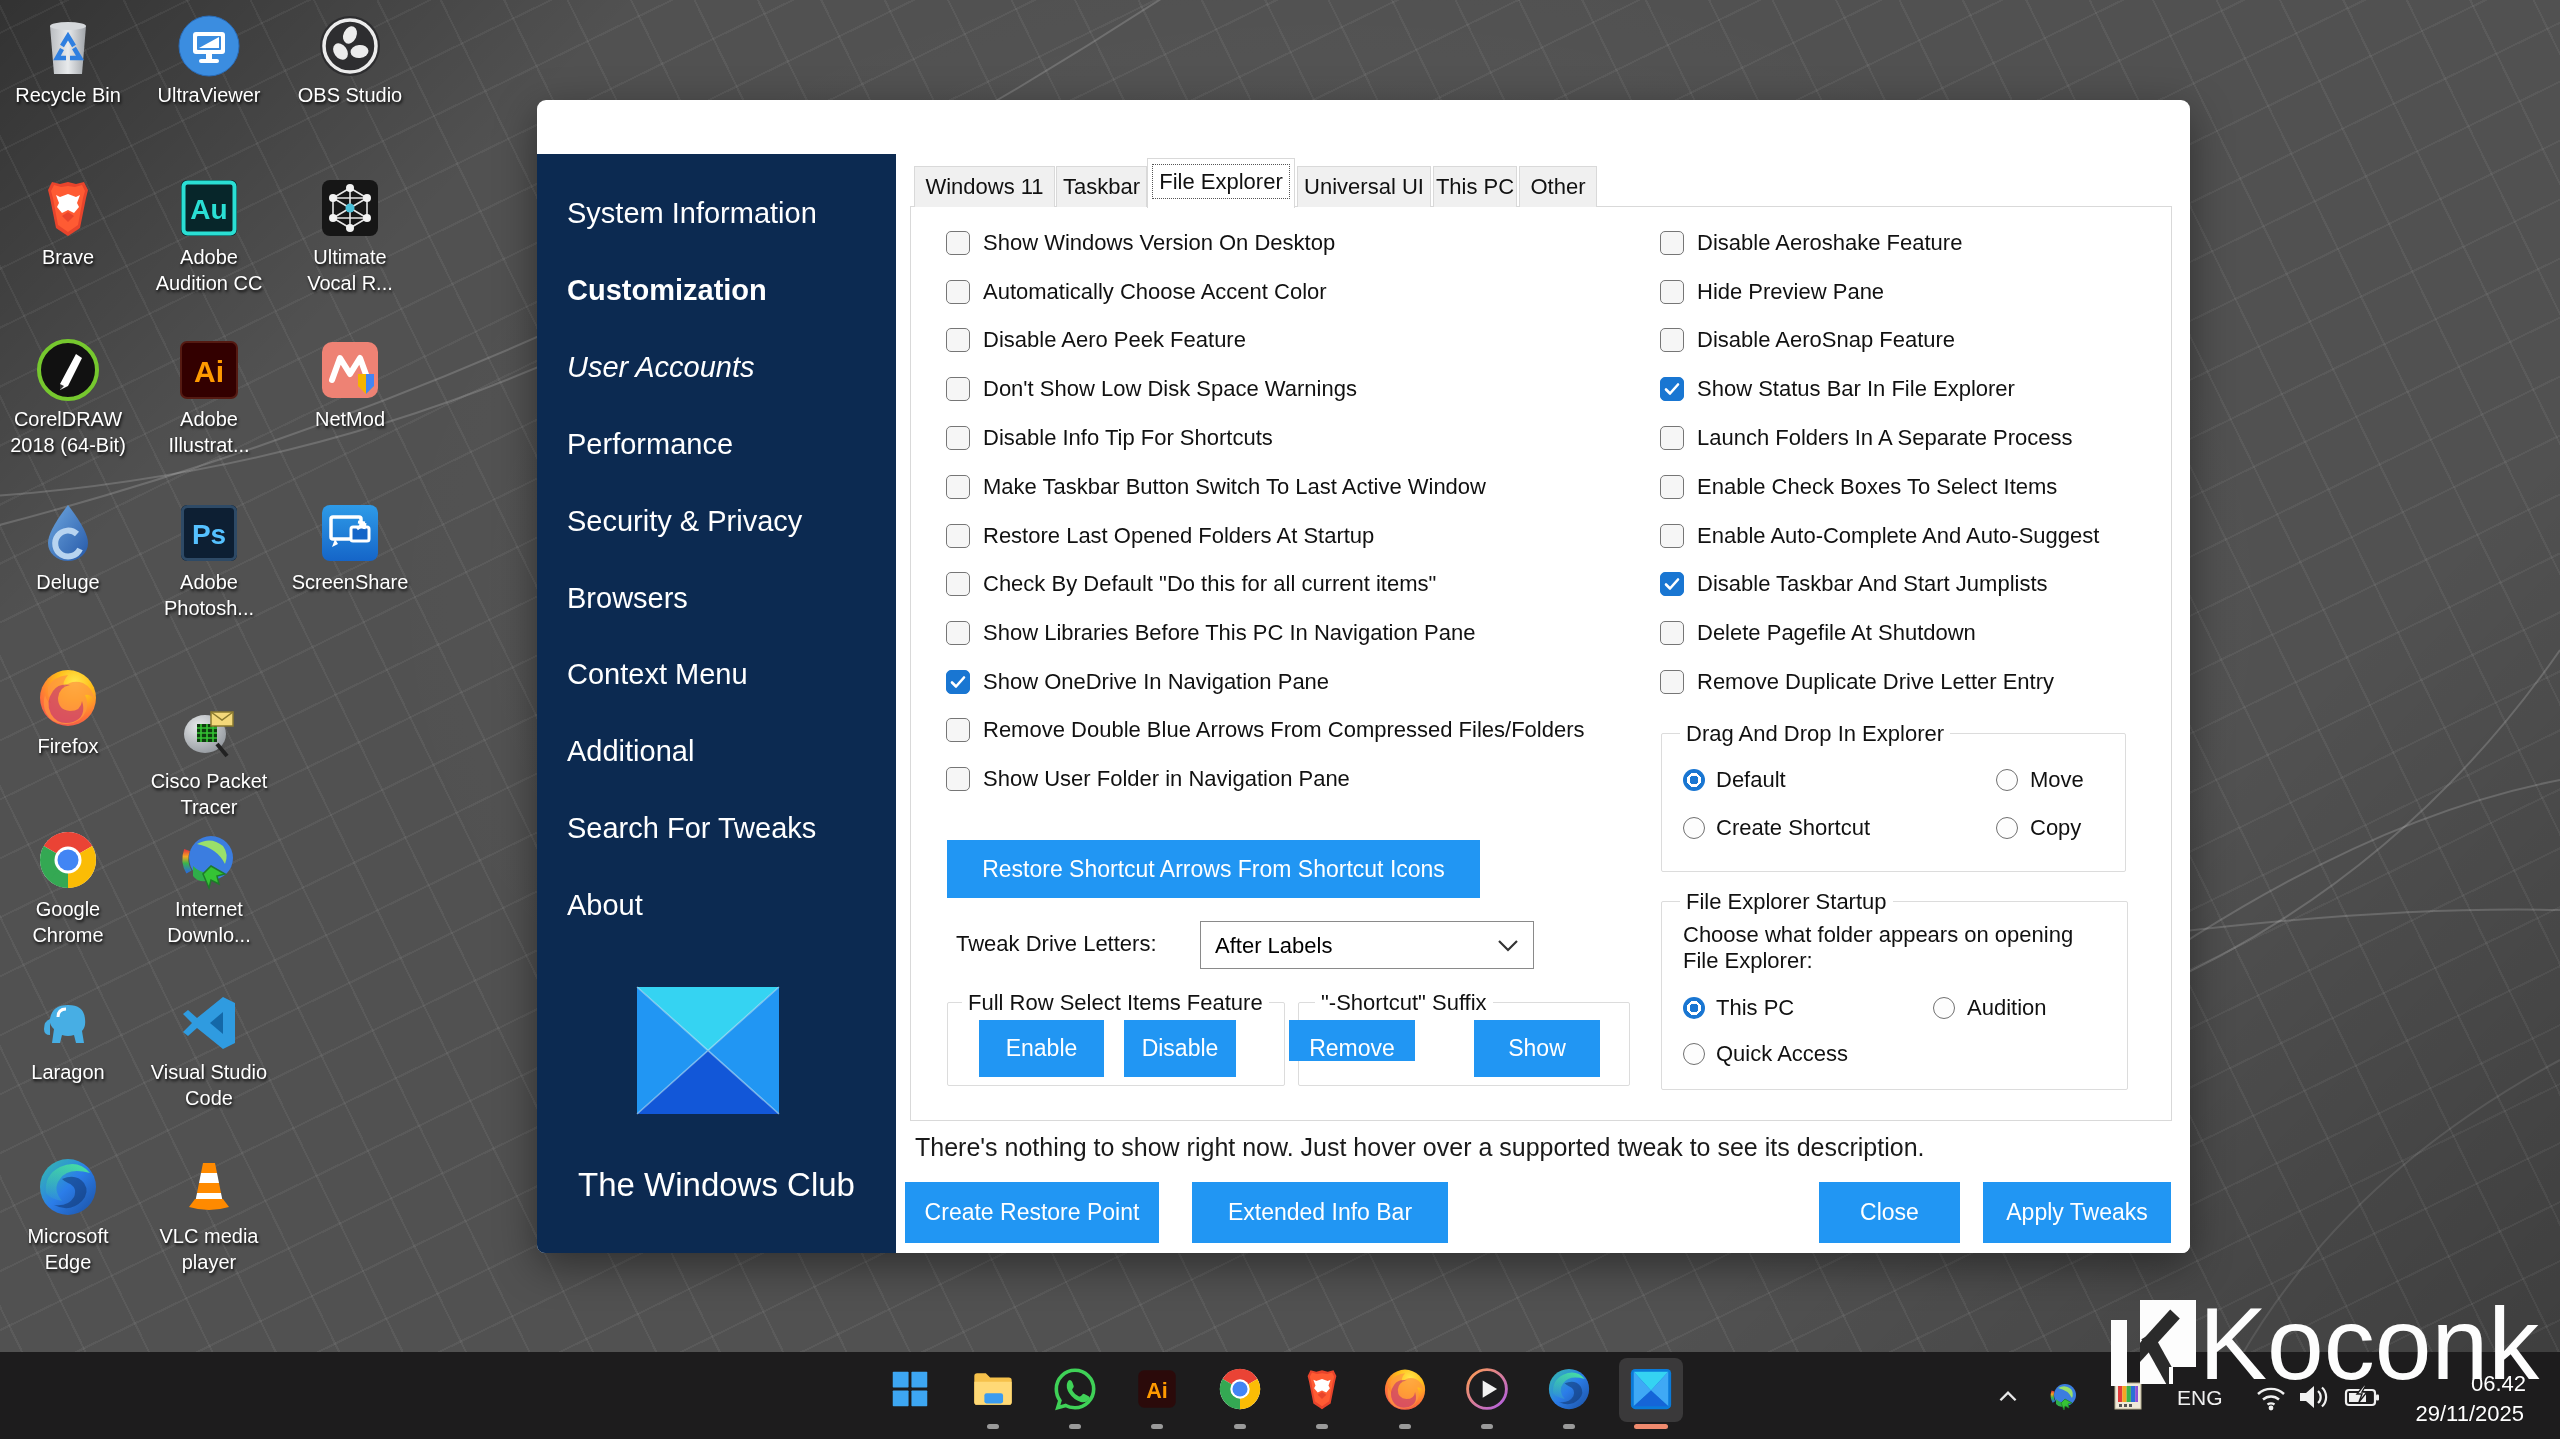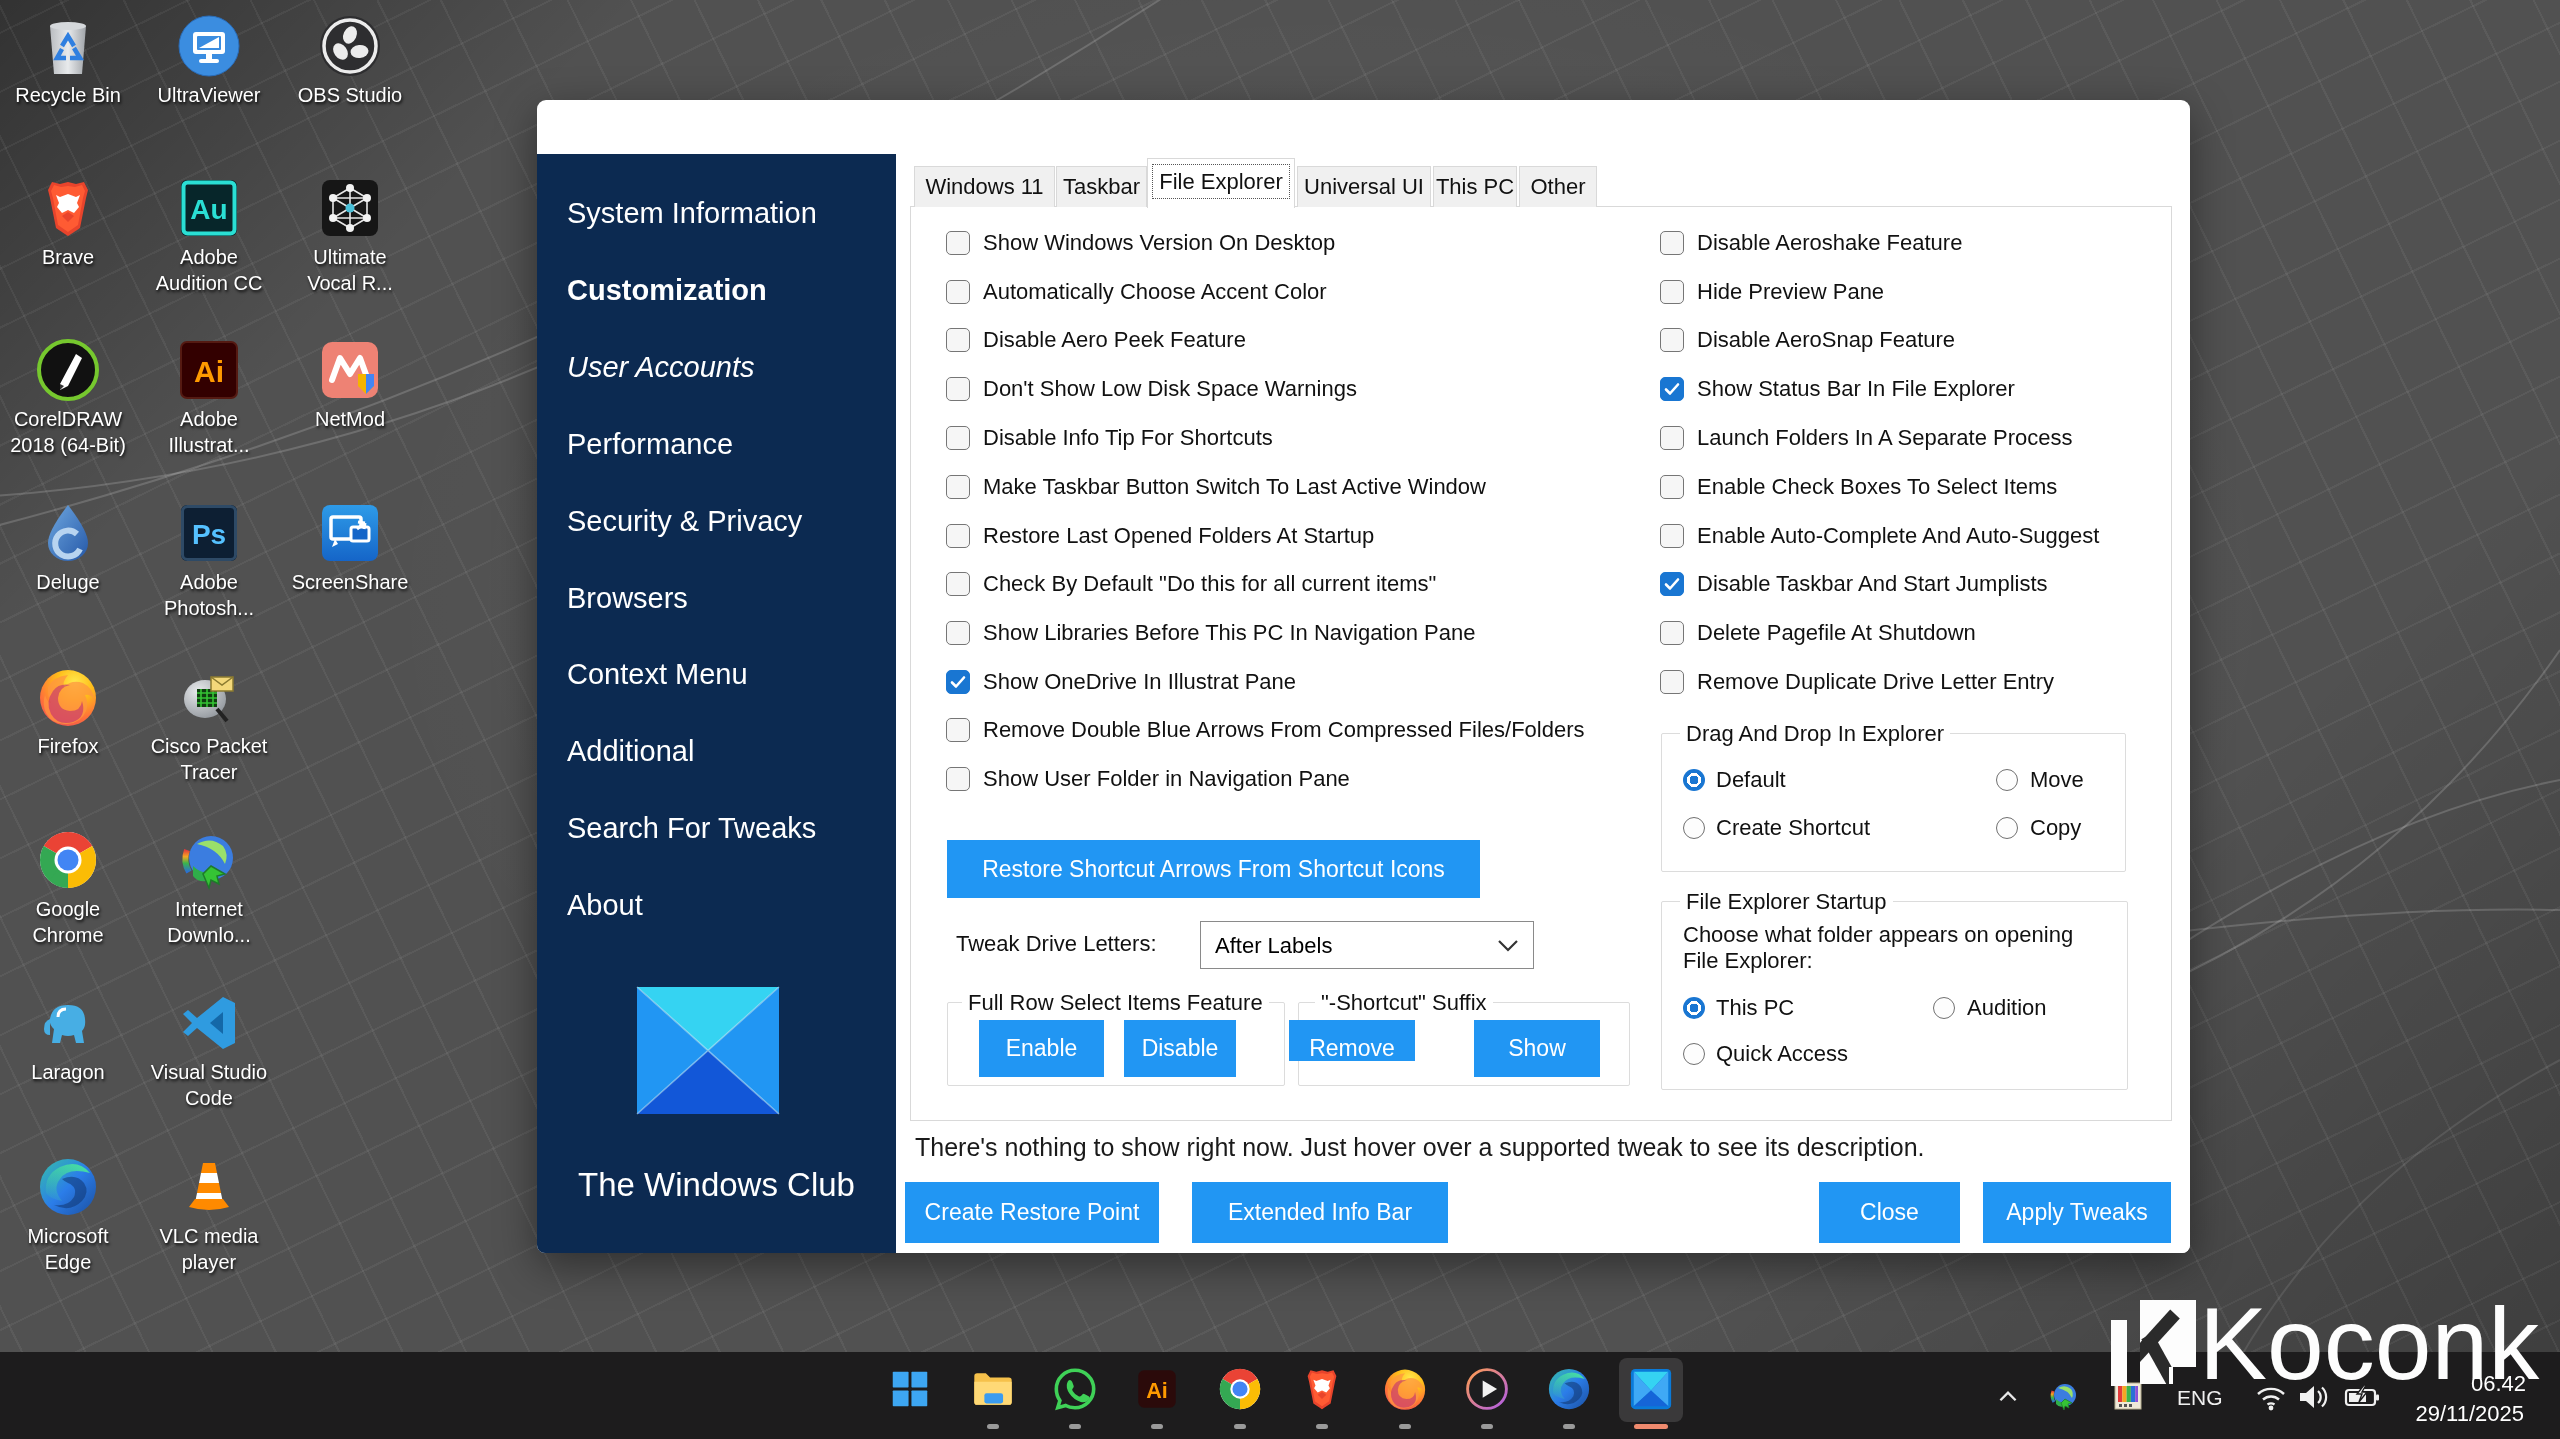--- a/index.html
+++ b/index.html
@@ -216,21 +216,21 @@
             <stop offset=".62" stop-color="#ff7139"></stop>
             <stop offset="1" stop-color="#d6356e"></stop>
           </radialGradient>
         </defs>
 <circle cx="32" cy="33" r="28" fill="url(#ffg)"></circle>
 <path d="M12 22 q6 -11 20 -12 q-6 7 -4 12 q8 -8 19 -4 q10 5 11 16 q-4 -5 -9 -4 q4 8 1 16 q-5 12 -19 13 q-15 1 -21 -11 q-4 -9 -1 -18 q2 7 6 8 q-4 -9 -3 -16z" fill="#ff9640" opacity=".75"></path>
 <path d="M34 20 q-11 2 -12 13 q0 12 12 13 q11 0 12 -10 q5 16 -9 21 q-15 4 -22 -8 q-6 -12 2 -23 q6 -8 17 -6z" fill="#b5177e" opacity=".5"></path>
       </svg></div>
 <div class="dlab" style="top:68px">Firefox</div>
   </div>
-<div class="dic" style="left:139px;top:665px">
+<div class="dic" style="left:139px;top:700px">
 <div class="dsvg"><svg width="64" height="64" viewBox="0 0 64 64">
         <defs>
           <radialGradient id="cpg" cx=".35" cy=".3" r="1">
 <stop offset="0" stop-color="#e8eaec"></stop>
             <stop offset="1" stop-color="#7a8087"></stop>
           </radialGradient>
         </defs>
 <ellipse cx="28" cy="34" rx="21" ry="19" fill="url(#cpg)"></ellipse>
 <rect x="20" y="24" width="20" height="18" fill="#0f3d0f"></rect>
 <g stroke="#35c435" stroke-width="1.6">
@@ -361,21 +361,21 @@
     <div class="lbl" style="left:446px;top:423px">Restore Last Opened Folders At Startup</div>
 <div class="ckb " style="left:409px;top:472px"></div>
     <div class="lbl" style="left:446px;top:471px">Check By Default "Do this for all current items"</div>
 <div class="ckb " style="left:409px;top:521px"></div>
     <div class="lbl" style="left:446px;top:520px">Show Libraries Before This PC In Navigation Pane</div>
 <div class="ckb ck" style="left:409px;top:570px">
       <svg width="24" height="24" viewBox="0 0 24 24">
         <path d="M6 12.5 l4 4 l8 -9" stroke="#fff" stroke-width="2.6" fill="none" stroke-linecap="round" stroke-linejoin="round"></path>
       </svg>
     </div>
-    <div class="lbl" style="left:446px;top:569px">Show OneDrive In Illustrat Pane</div>
+    <div class="lbl" style="left:446px;top:569px">Show OneDrive In Navigation Pane</div>
 <div class="ckb " style="left:409px;top:618px"></div>
     <div class="lbl" style="left:446px;top:617px">Remove Double Blue Arrows From Compressed Files/Folders</div>
 <div class="ckb " style="left:409px;top:667px"></div>
     <div class="lbl" style="left:446px;top:666px">Show User Folder in Navigation Pane</div>
 <div class="ckb " style="left:1123px;top:131px"></div>
     <div class="lbl" style="left:1160px;top:130px">Disable Aeroshake Feature</div>
 <div class="ckb " style="left:1123px;top:180px"></div>
     <div class="lbl" style="left:1160px;top:179px">Hide Preview Pane</div>
 <div class="ckb " style="left:1123px;top:228px"></div>
     <div class="lbl" style="left:1160px;top:227px">Disable AeroSnap Feature</div>

